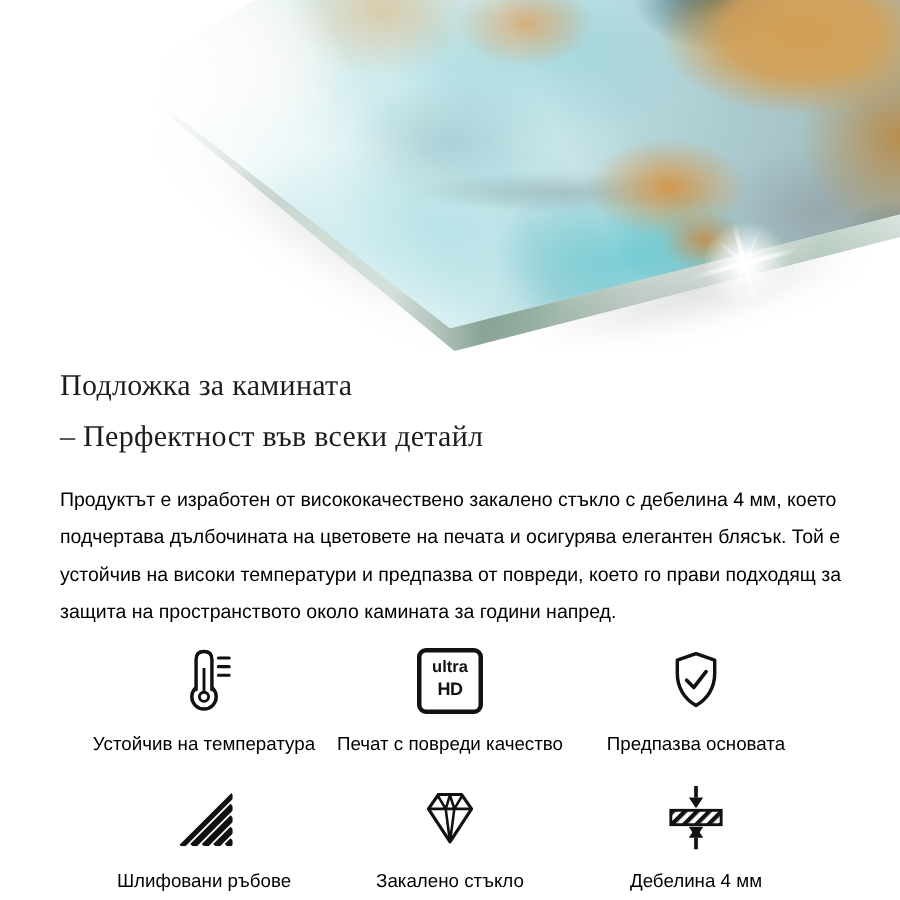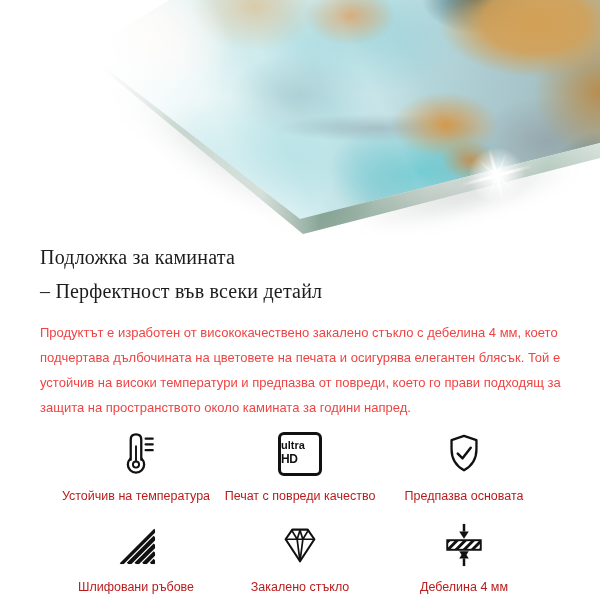--- a/index.html
+++ b/index.html
@@ -86,36 +86,36 @@
   h1 {
     margin-top:6px;
     font-family:"Liberation Serif", serif;
     font-weight:400;
     font-size:20px; line-height:34px;
     color:#1c1c1c; letter-spacing:.2px;
   }
   h1 span { display:block; }
   .desc {
     margin-top:12px; width:528px;
-    font-size:13px; line-height:25px; color:#ef4444;
+    font-size:13px; line-height:25px; color:#000000;
   }
 
   
   .features {
     margin:10px 14px 0 14px;
     display:grid; grid-template-columns:repeat(3, 1fr);
     row-gap:18px;
   }
   .feature { display:flex; flex-direction:column; align-items:center; }
   .icon-wrap { height:48px; display:flex; align-items:center; justify-content:center; }
-  .feature-label { margin-top:11px; font-size:12.5px; color:#b91c1c; text-align:center; }
+  .feature-label { margin-top:11px; font-size:12.5px; color:#000000; text-align:center; }
 
   .uhd-box {
     width:44px; height:44px; border:3px solid #111; border-radius:6px;
-    display:flex; flex-direction:column; align-items:flex-start; justify-content:center;
+    display:flex; flex-direction:column; align-items:center; justify-content:center;
     color:#111;
   }
   .uhd-top { font-size:11px; font-weight:700; line-height:11px; }
   .uhd-bottom { font-size:12px; font-weight:700; line-height:17px; letter-spacing:-.3px; }
 </style>
 </head>
 <body>
 
 <div class="page">
 

